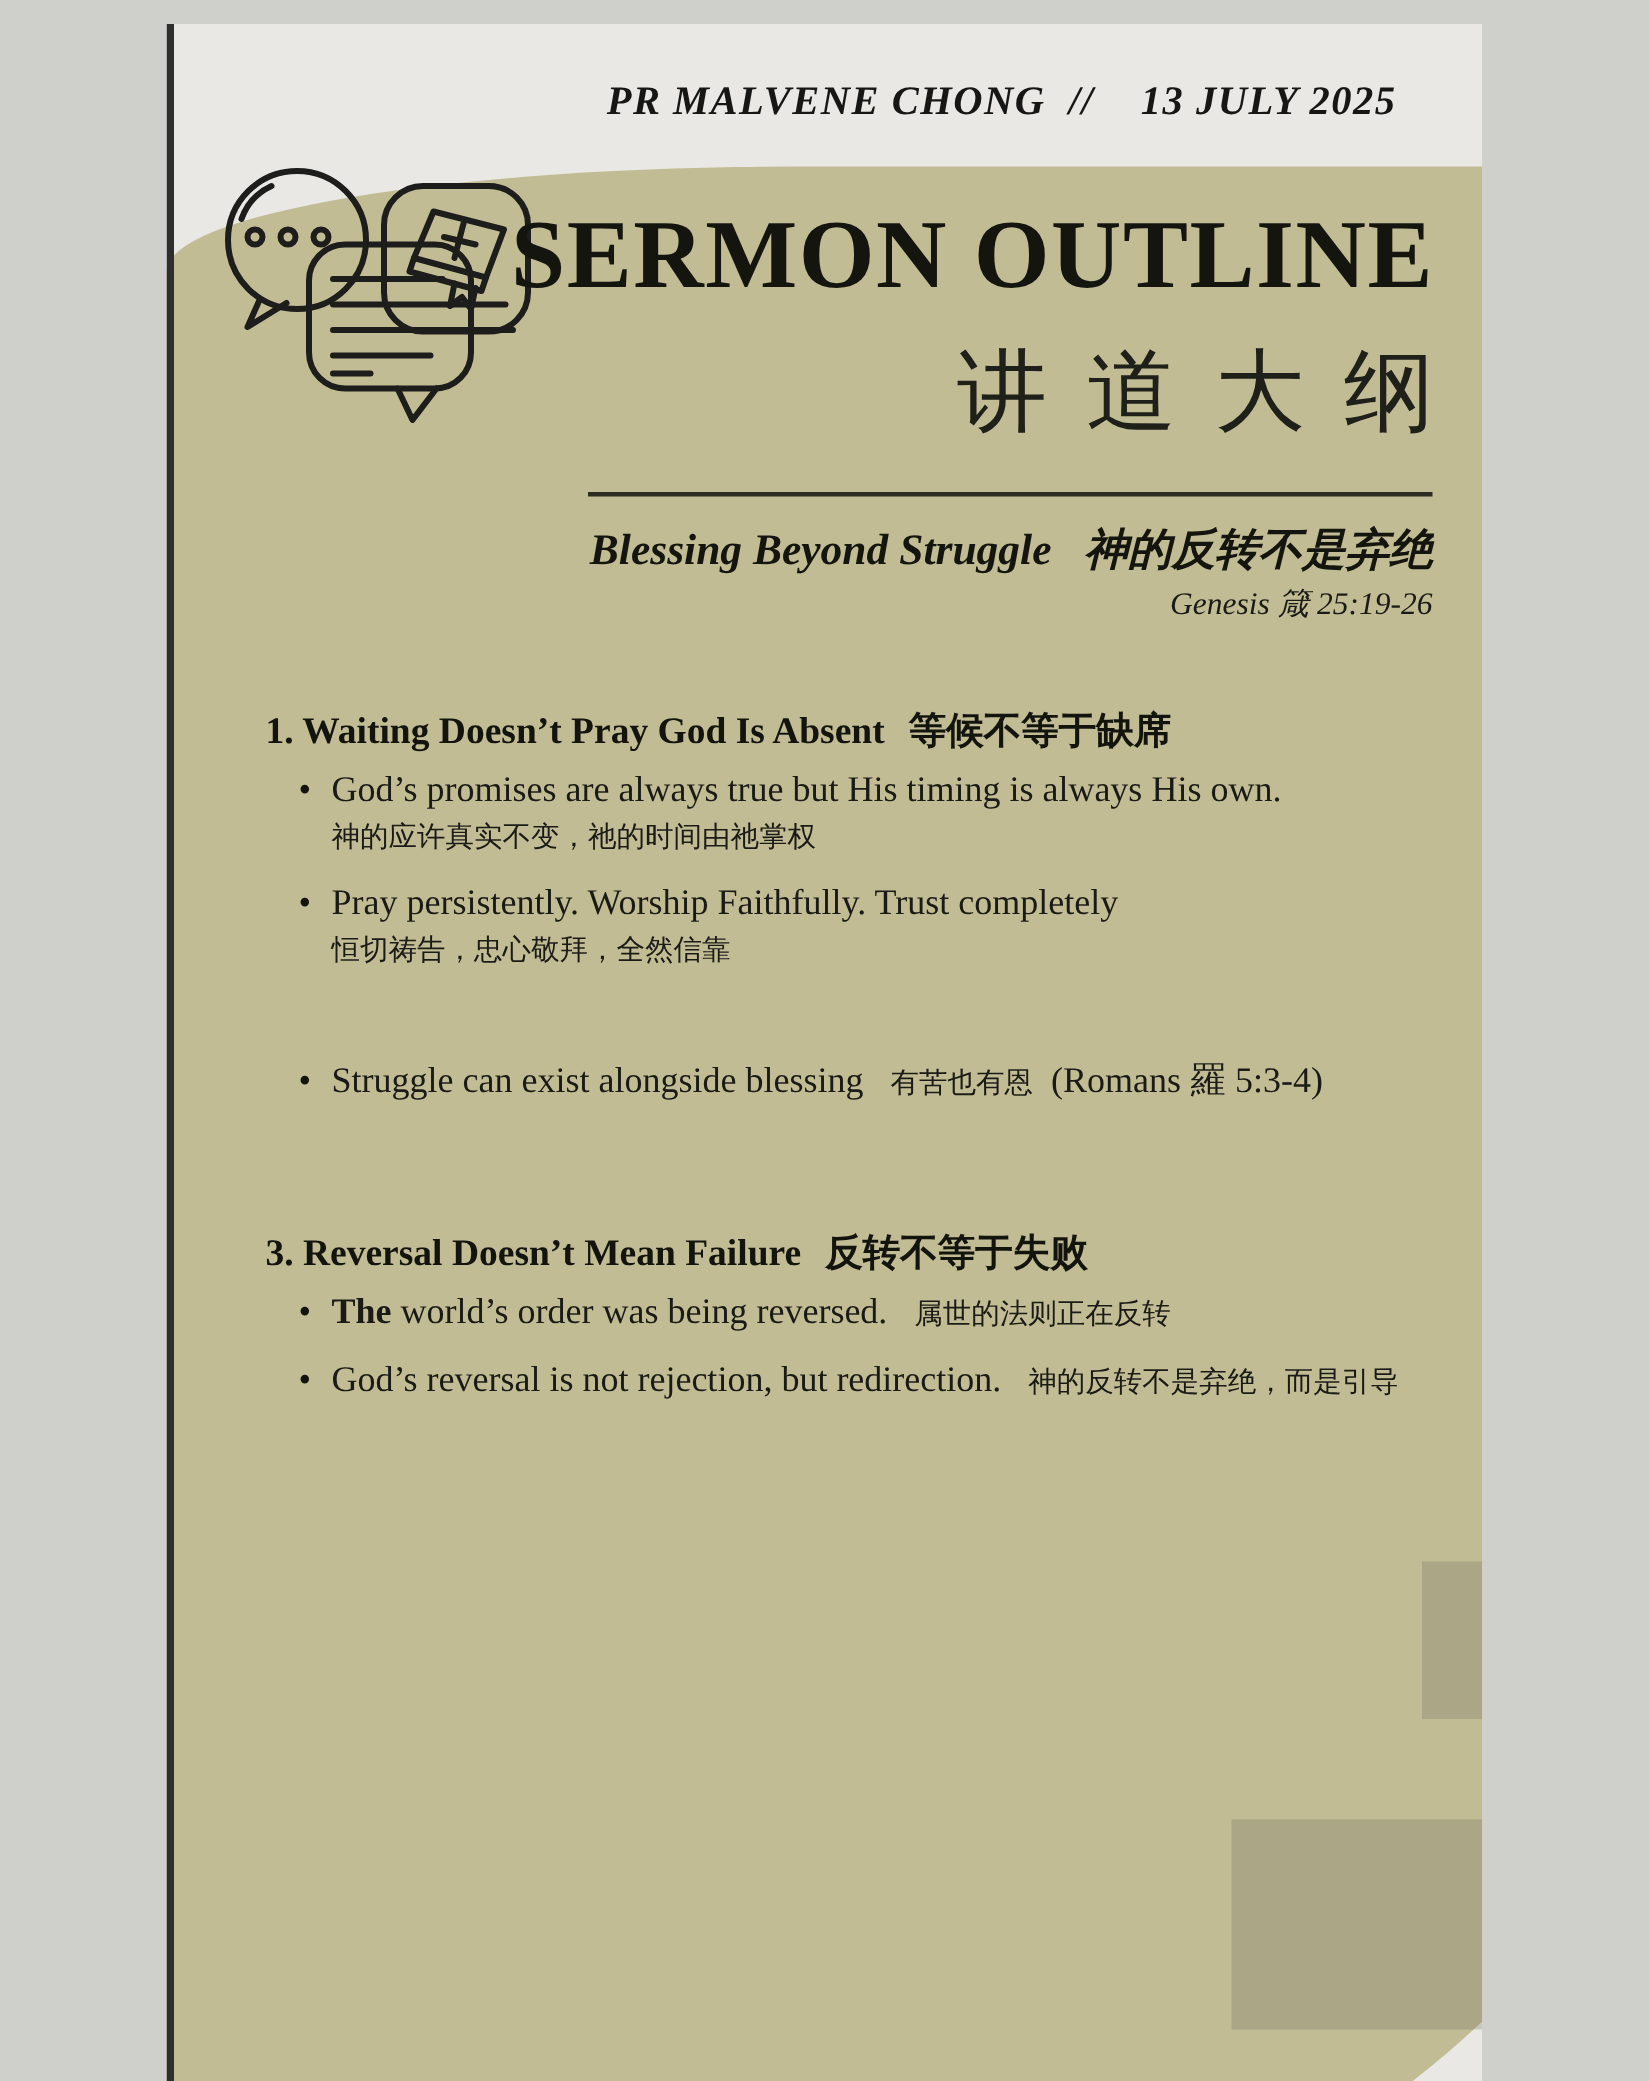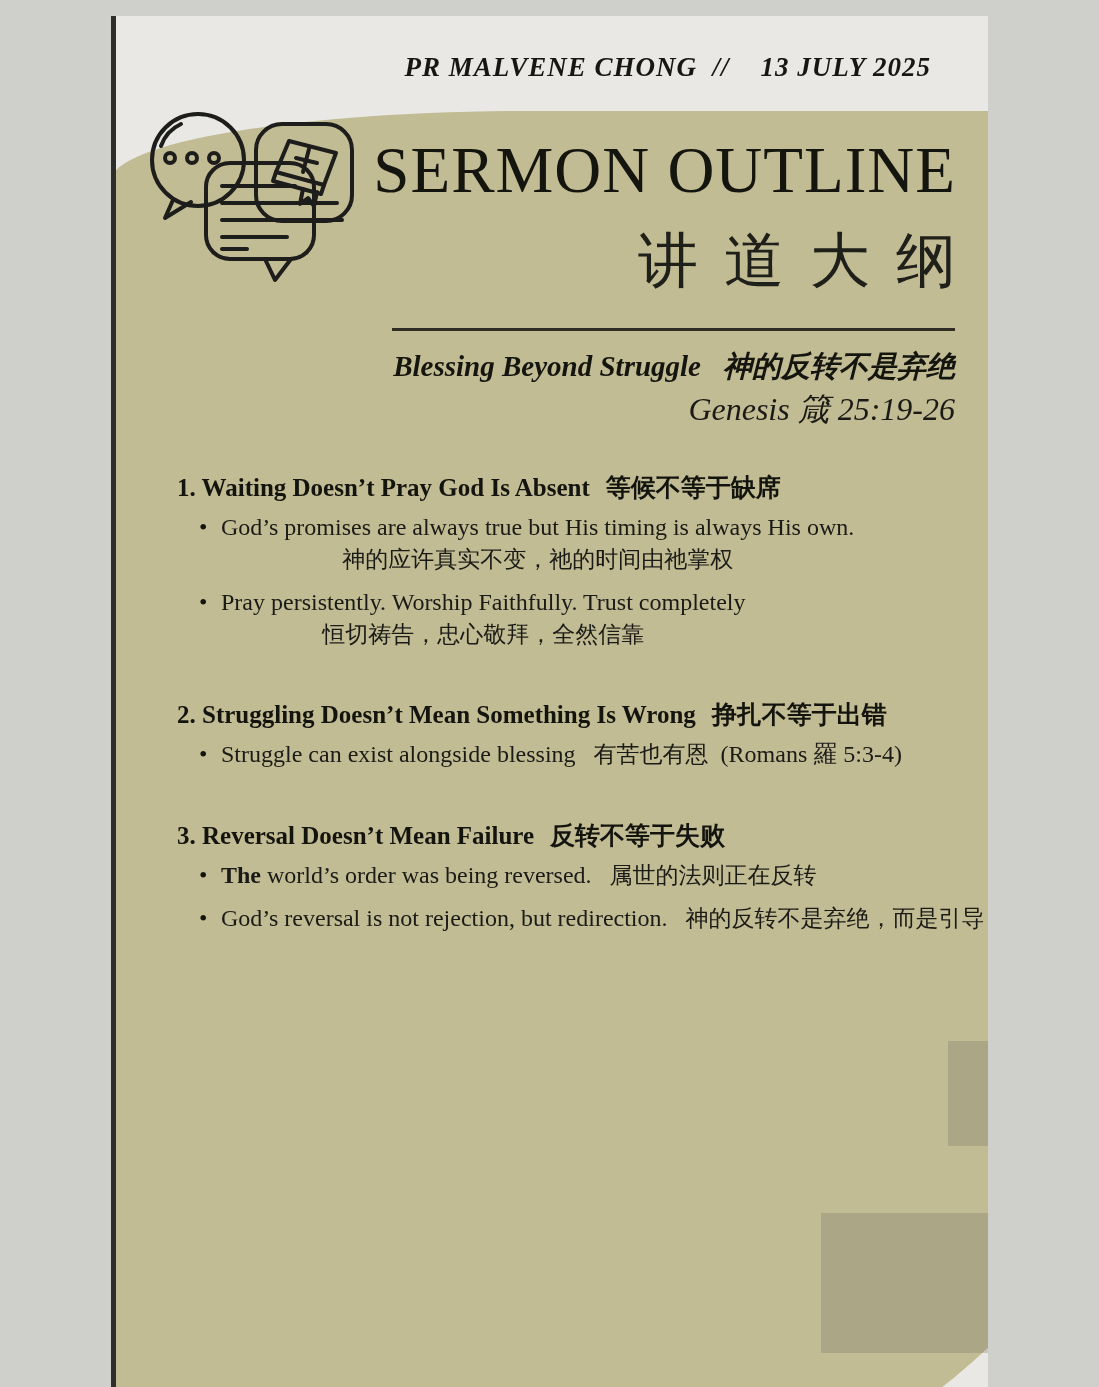--- a/index.html
+++ b/index.html
@@ -41,21 +41,21 @@
   .credit{
     position:absolute;right:57px;top:36px;
     font-style:italic;font-weight:600;
     font-size:27px;letter-spacing:1px;
     white-space:pre;color:#161614;
   }
   .title-block{
     position:absolute;right:32px;top:122px;text-align:right;
   }
   .title-en{
-    font-weight:normal;font-size:65px;line-height:1;
+    font-weight:bold;font-size:65px;line-height:1;
     letter-spacing:1px;color:#15150f;
   }
   .title-zh{
     margin-top:28px;margin-right:-26px;
     font-family:"Liberation Sans", sans-serif;
     font-weight:500;font-size:60px;line-height:1;
     letter-spacing:26px;color:#20201a;
   }
   .rule{
     position:absolute;left:281px;right:33px;top:312px;height:3px;
@@ -65,21 +65,21 @@
     position:absolute;right:33px;top:331px;text-align:right;
     font-weight:bold;font-style:italic;font-size:29px;color:#15150f;
     white-space:nowrap;
   }
   .subtitle .zh{
     font-family:"Liberation Sans", sans-serif;
     margin-left:22px;
   }
   .scripture{
     position:absolute;right:33px;top:372px;text-align:right;
-    font-style:italic;font-size:32px;color:#1a1a16;white-space:nowrap;
+    font-style:italic;font-size:21px;color:#1a1a16;white-space:nowrap;
   }
   .section{
     position:absolute;left:66px;width:880px;
   }
   .sec1{top:455px;}
   .sec2{top:682px;}
   .sec3{top:803px;}
   .sec-head{
     font-weight:bold;font-size:25px;line-height:32px;color:#14140f;
     white-space:nowrap;
@@ -91,22 +91,21 @@
   .bullets{margin:8px 0 0 22px;}
   .bullet{
     display:flex;align-items:flex-start;margin-bottom:13px;
   }
   .marker{
     width:22px;flex:0 0 22px;font-size:24px;line-height:30px;color:#14140f;
   }
   .bt{line-height:30px;font-size:24px;color:#1a1a16;}
   .bt .zh{
     font-family:"Liberation Sans", sans-serif;
-    font-size:23px;
-    text-align:center;
+    font-size:19px;
   }
   .bt .zh.inline{margin-left:18px;}
   .bt .ref{margin-left:12px;}
   .bt .b{font-weight:bold;}
   .zh-line{display:block;margin-top:2px;}
 </style>
 </head>
 <body>
 
 <div class="page">
@@ -176,24 +175,20 @@
         <span class="marker">•</span>
         <span class="bt">
           <span>Pray persistently. Worship Faithfully. Trust completely</span>
           <span class="zh zh-line">恒切祷告，忠心敬拜，全然信靠</span>
         </span>
       </div>
     </div>
   </div>
 
   <div class="section sec2">
-    <div class="sec-head">
-      <span>2.</span>
-      <span>Struggling Doesn’t Mean Something Is Wrong</span><span class="zh">挣扎不等于出错</span>
-    </div>
     <div class="bullets">
       <div class="bullet">
         <span class="marker">•</span>
         <span class="bt">
           <span>Struggle can exist alongside blessing</span><span class="zh inline">有苦也有恩</span><span class="ref">(Romans 羅 5:3-4)</span>
         </span>
       </div>
     </div>
   </div>
 

